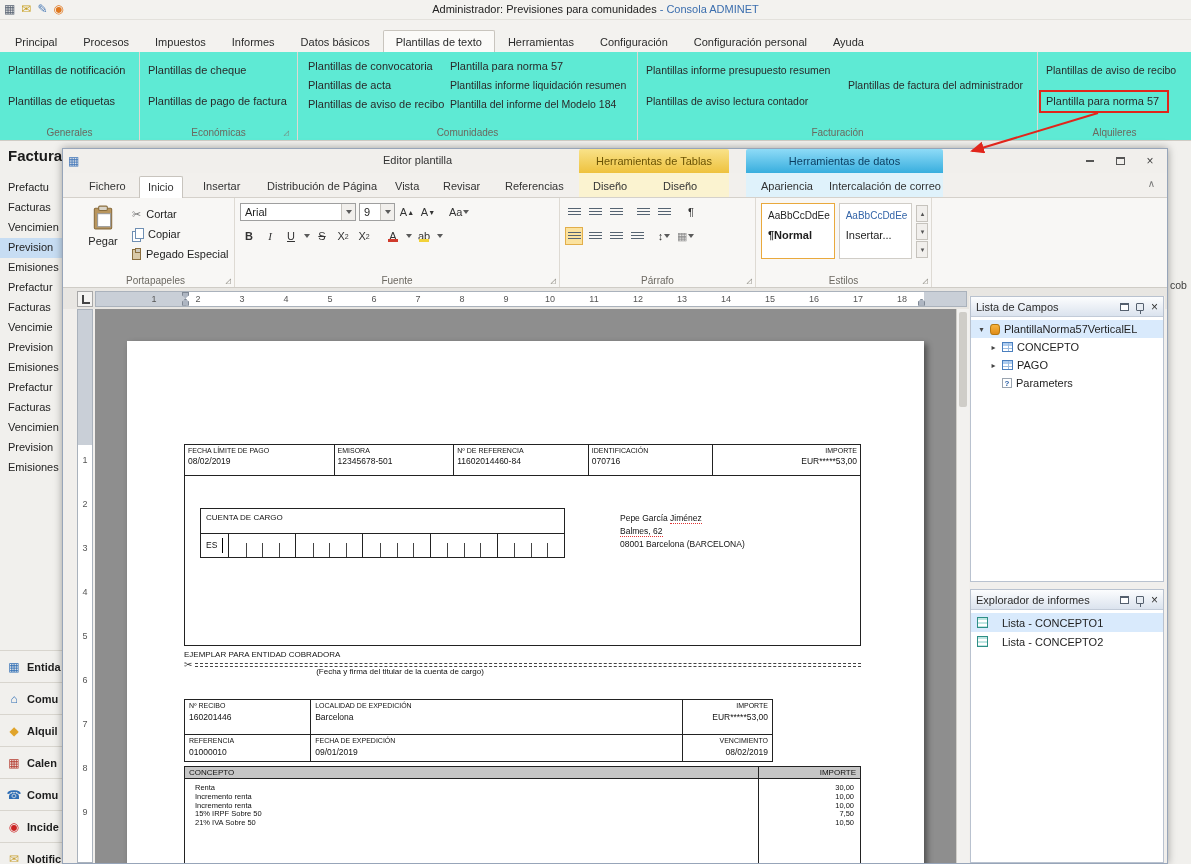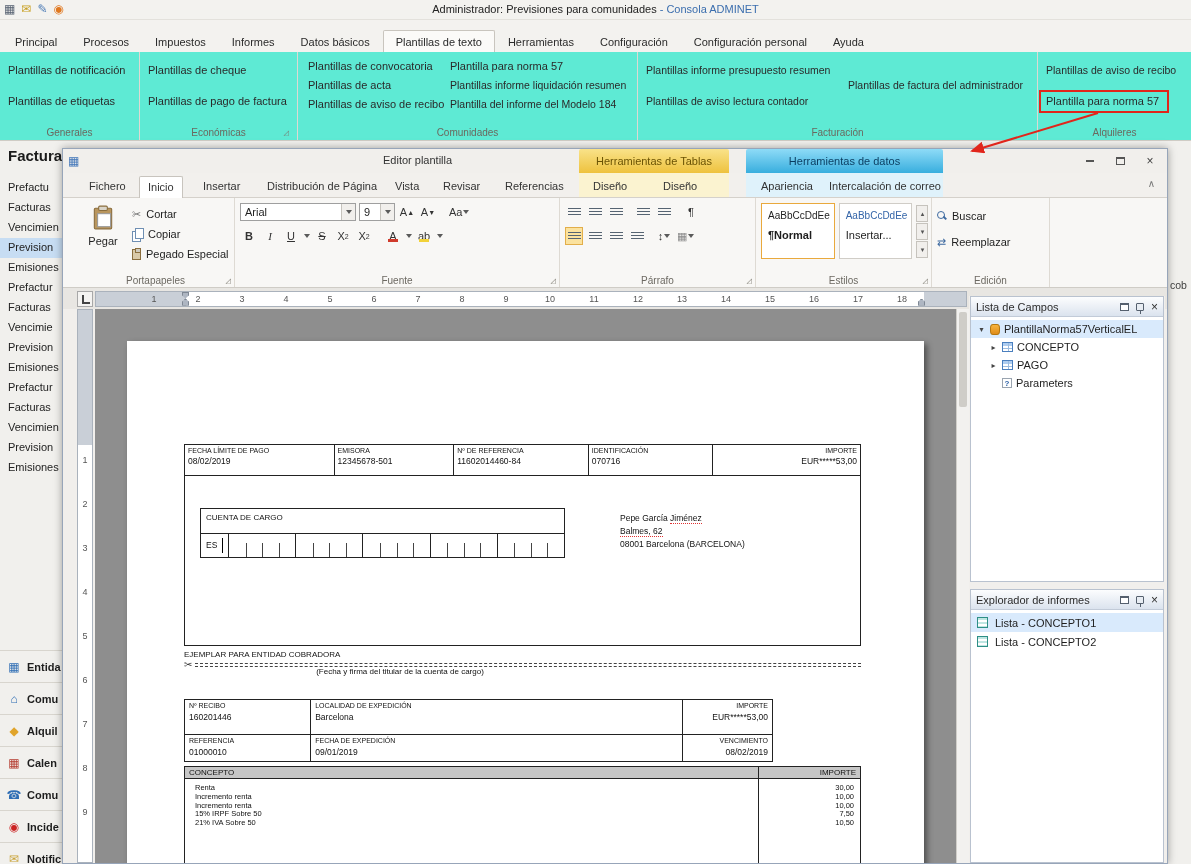--- a/index.html
+++ b/index.html
@@ -187,21 +187,21 @@
   .ptree { padding:3px 0; font-size:11px; }
   .trow { display:flex; align-items:center; height:18px; padding-left:6px; gap:4px; white-space:nowrap; cursor:default; }
   .trow.sel { background:#d9eafc; }
   .trow.child { padding-left:18px; }
   .exp { width:9px; font-size:8px; color:#444; text-align:center; }
   .ic-db { width:10px; height:11px; background:linear-gradient(#f7b43e,#e08d1a); border:1px solid #b5770f; border-radius:3px/4px; }
   .ic-tbl { width:11px; height:10px; border:1px solid #4a7fbe; background:linear-gradient(#aecdf0 0 3px,#fff 3px); position:relative; }
   .ic-tbl::before { content:""; position:absolute; left:5px; top:0; bottom:0; width:1px; background:#9cbce0; }
   .ic-tbl::after { content:""; position:absolute; left:0; right:0; top:5px; height:1px; background:#9cbce0; }
   .ic-q { width:10px; height:10px; border:1px solid #9aa4b0; background:#fff; color:#2e62a8; font-size:8px; line-height:9px; text-align:center; font-weight:bold; }
-  .prow { display:flex; align-items:center; height:19px; padding-left:6px; gap:7px; font-size:11px; white-space:nowrap; cursor:default; }
+  .prow { display:flex; align-items:center; height:19px; padding-left:6px; gap:14px; font-size:11px; white-space:nowrap; cursor:default; }
   .prow.sel { background:#d9eafc; }
   .ic-rep { width:11px; height:11px; border:1px solid #2e8f86; background:repeating-linear-gradient(to bottom,#bfe6e2 0 2px,#fff 2px 4px); }
 </style>
 </head>
 <body>
 
 <div id="root">
 
   <div class="titlebar">
     <div class="tb-icons">
@@ -484,31 +484,20 @@
         </div>
         <div class="gallcol">
           <span class="gallbtn">▴</span>
           <span class="gallbtn">▾</span>
           <span class="gallbtn">▾</span>
         </div>
         <span class="lbl">Estilos</span>
         <span class="lnch2">◿</span>
       </div>
 
-      <div class="rg g-edit">
-        <div class="mini" style="margin-top:4px">
-          <span class="ic-find"></span>
-          <span>Buscar</span>
-        </div>
-        <div class="mini" style="margin-top:8px">
-          <span class="ic-swap">⇄</span>
-          <span>Reemplazar</span>
-        </div>
-        <span class="lbl">Edición</span>
-      </div>
     </div>
 
     <div class="e-rulerrow">
       <span class="tabsel"></span>
       <div class="hruler">
         <span class="white"></span>
         <span class="rn" style="left:58px">1</span>
         <span class="rn" style="left:102px">2</span>
         <span class="rn" style="left:146px">3</span>
         <span class="rn" style="left:190px">4</span>

